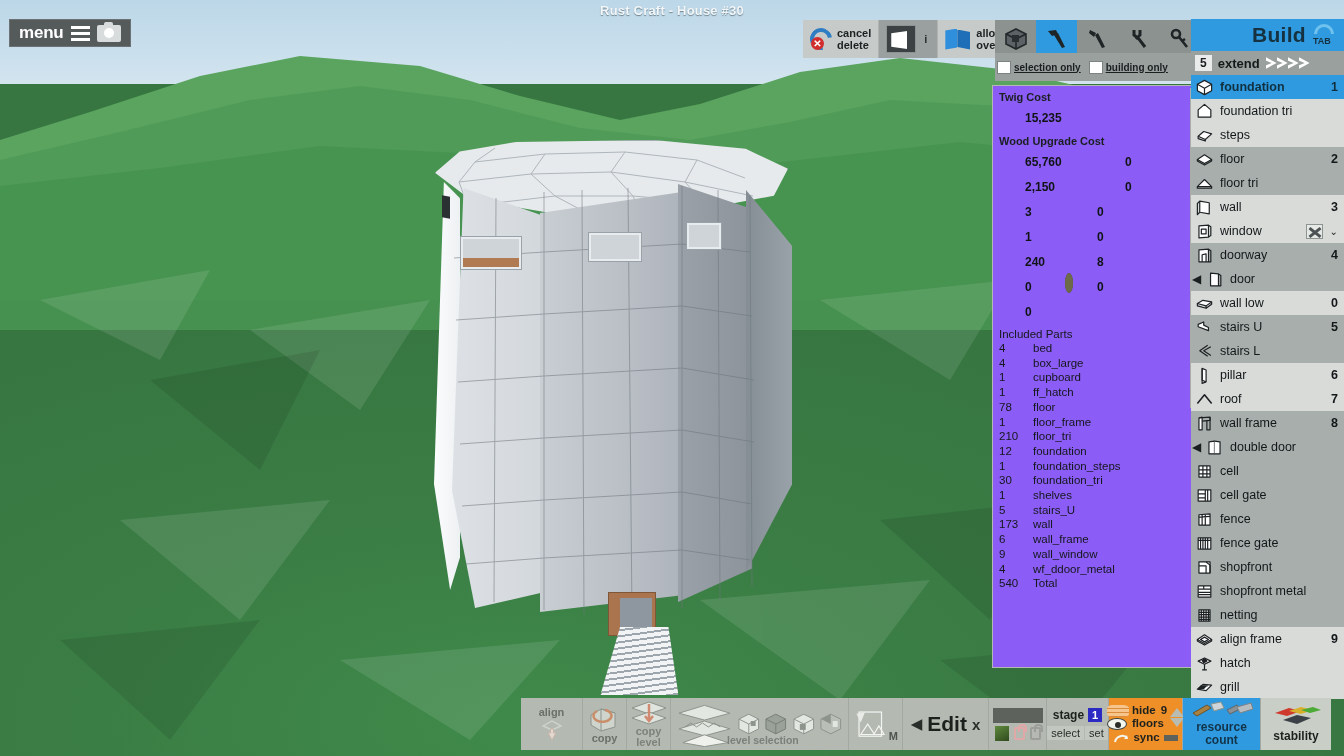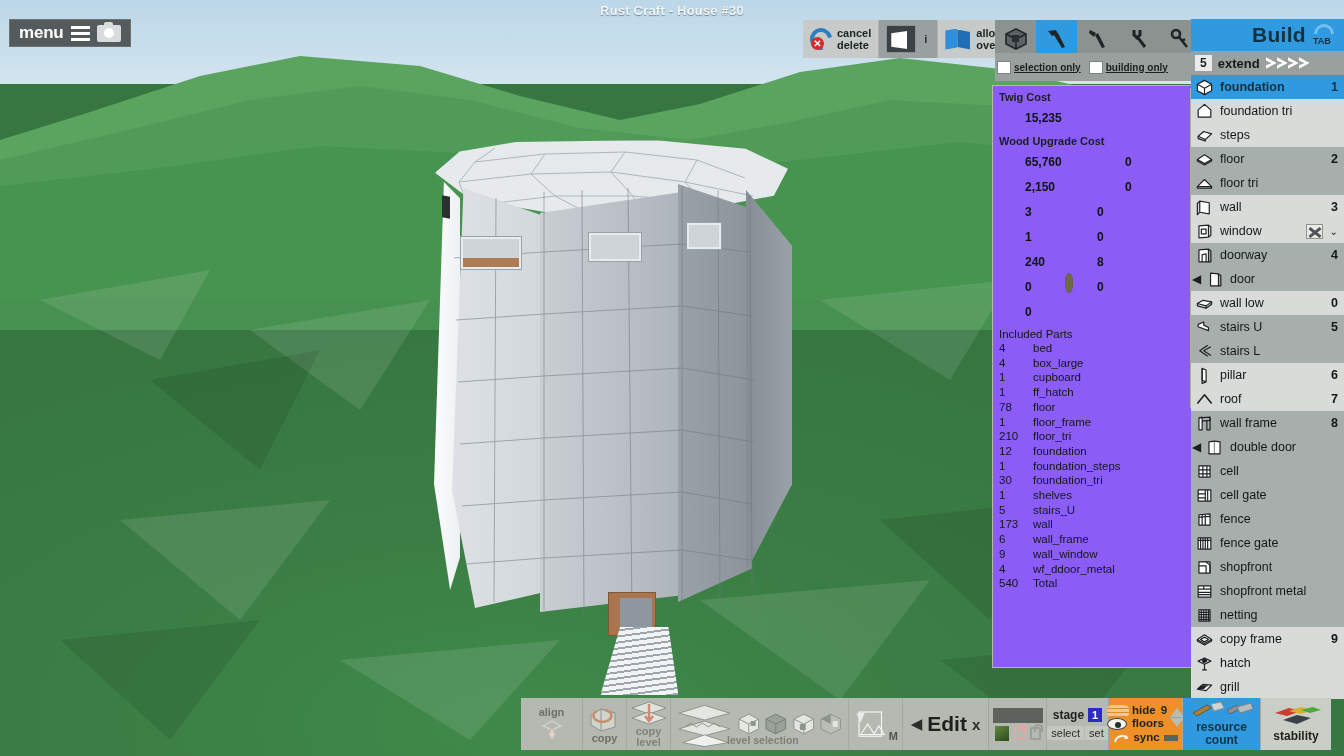--- a/index.html
+++ b/index.html
@@ -796,21 +796,21 @@
             <path d="M8,5 L8,19 M11,5 L11,19 M14,5 L14,19 M17,5 L17,19 M5,8 L19,8 M5,11 L19,11 M5,14 L19,14 M5,17 L19,17"></path>
           </svg></span>
         <span class="nm">netting</span>
       </div>
       <div class="brow lite">
         <span class="bi"><svg width="19" height="19" viewBox="0 0 24 24" fill="none" stroke="#1d2123" stroke-width="1.5" stroke-linejoin="round">
             <path d="M3,12 L12,6 L21,12 L12,17 Z" fill="#fff"></path>
             <path d="M7,12 L12,9 L17,12 L12,15 Z"></path>
             <path d="M3,12 L3,14 L12,19 L21,14 L21,12"></path>
           </svg></span>
-        <span class="nm">copy frame</span>
+        <span class="nm">align frame</span>
         <span class="hot">9</span>
       </div>
       <div class="brow lite">
         <span class="bi"><svg width="19" height="19" viewBox="0 0 24 24" fill="none" stroke="#1d2123" stroke-width="1.5" stroke-linejoin="round">
             <path d="M4,9 L12,5 L20,9 L12,13 Z" fill="#fff"></path>
             <path d="M12,13 L12,20 M9,20 L15,20"></path>
             <path d="M9,8 L13,6 L15,9 L11,11 Z" fill="#1d2123"></path>
           </svg></span>
         <span class="nm">hatch</span>
       </div>

